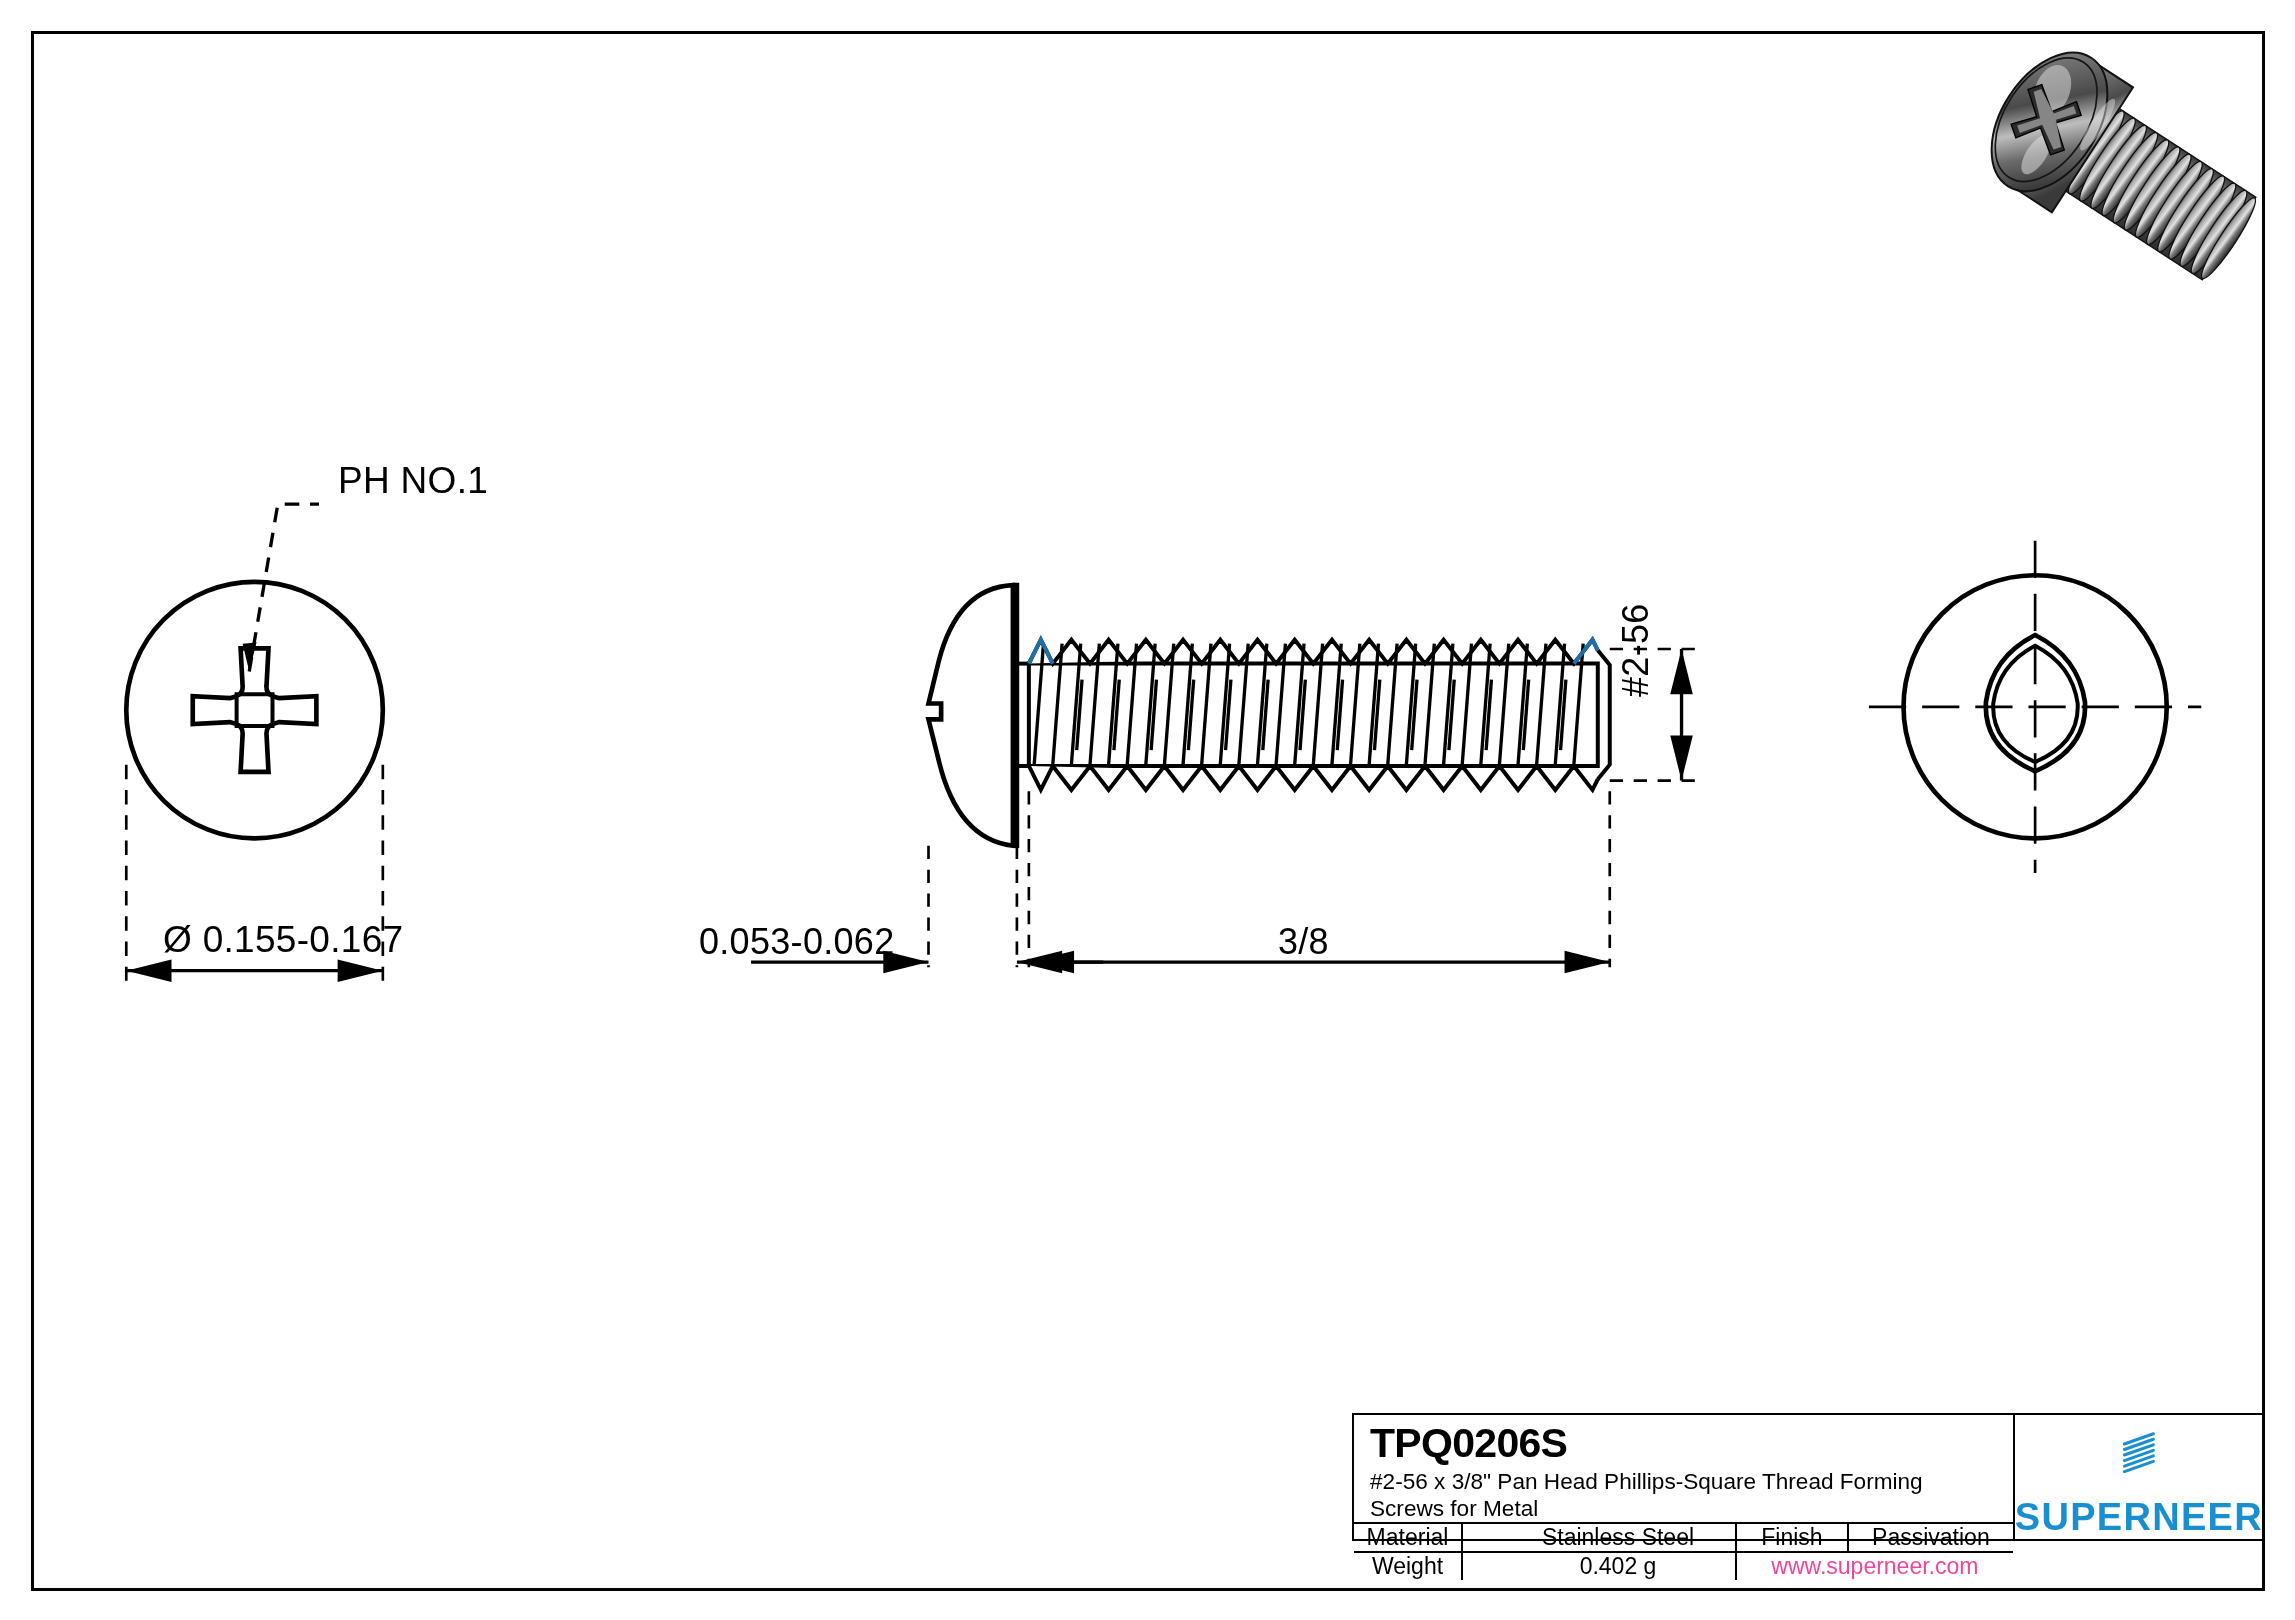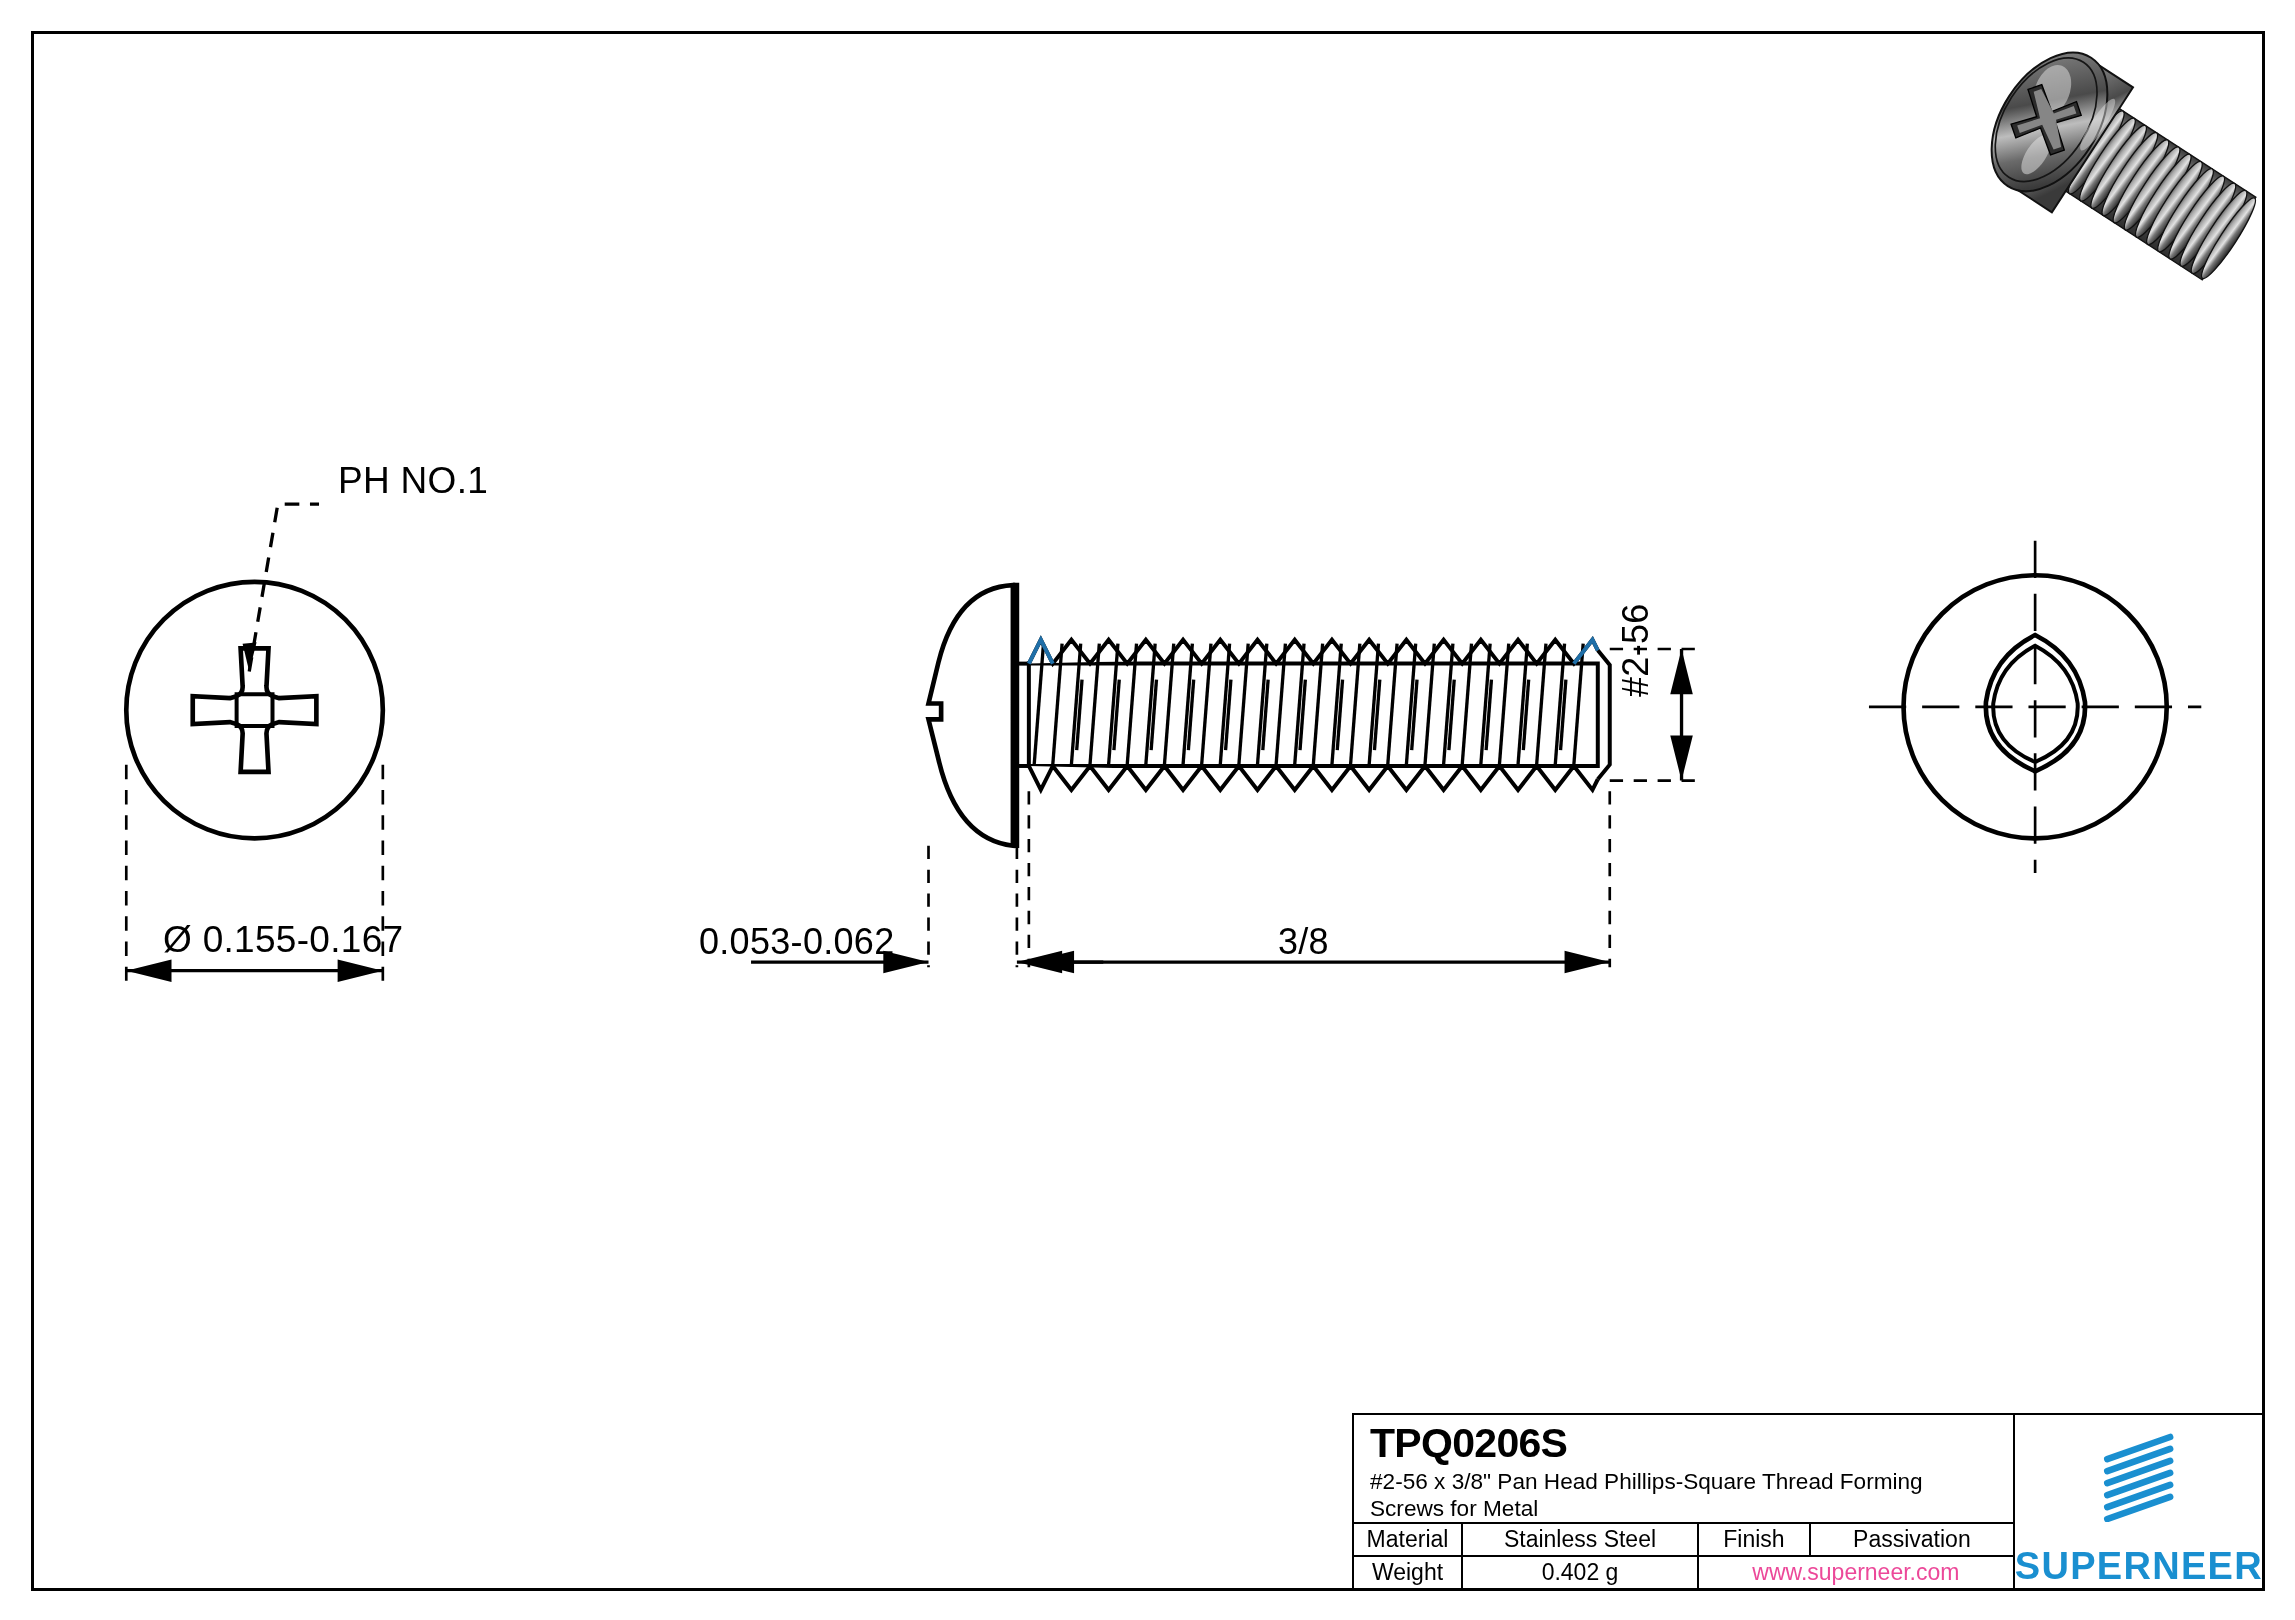--- a/index.html
+++ b/index.html
@@ -39,21 +39,21 @@
     white-space: nowrap;
     font-size: 35px;
     letter-spacing: 0.3px;
   }
   
   #title-block {
     position: absolute;
     left: 1352px;
     top: 1413px;
     width: 913px;
-    height: 177px;
+    height: 128px;
     border: 2.7px solid #000000;
     box-sizing: border-box;
     display: flex;
   }
   #tb-main {
     width: 666px;
     height: 100%;
     box-sizing: border-box;
     border-right: 2.7px solid #000000;
     display: flex;
@@ -89,21 +89,21 @@
     display: flex;
     align-items: center;
     justify-content: center;
     font-size: 23px;
     color: #000000;
     border-right: 2px solid #000000;
     height: 100%;
   }
   .tb-cell.last { border-right: none; }
   .c-label { flex: 0 0 109px; }
-  .c-value { flex: 0 0 236px; }
+  .c-value { flex: 0 0 236px; margin-left: 38px; }
   .c-finish-label { flex: 0 0 112px; }
   .c-finish-value { flex: 1 1 auto; }
   .c-url { flex: 1 1 auto; color: #ec4899; }
   #tb-logo {
     flex: 1 1 auto;
     position: relative;
     display: flex;
     flex-direction: column;
     align-items: center;
     justify-content: flex-start;

